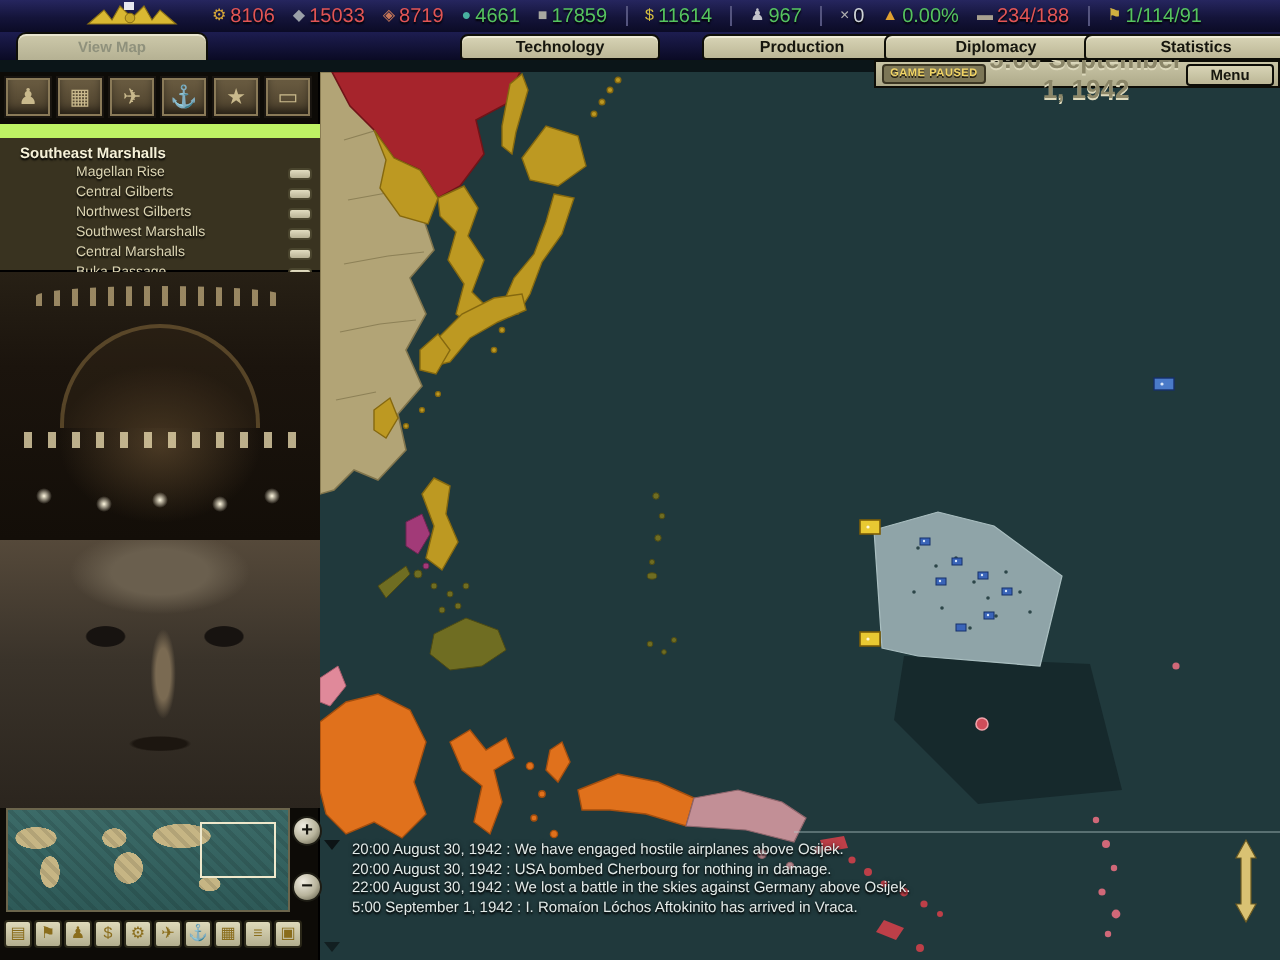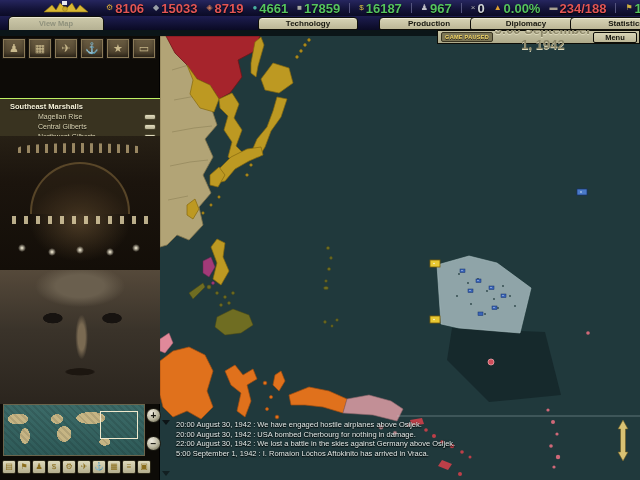--- a/index.html
+++ b/index.html
@@ -6,38 +6,38 @@
   #screen{position:relative;width:640px;height:480px;overflow:hidden;
     font-family:"Liberation Sans",sans-serif;background:#0a1518;}
   
   .topbar{position:absolute;left:0;top:0;width:640px;height:16px;z-index:50;
     background:linear-gradient(180deg,#26265f 0%,#14143a 55%,#0b0b26 100%);
     display:flex;align-items:center;}
   .crest{position:absolute;left:36px;top:1px;}
   .resources{position:absolute;left:106px;top:0;height:16px;display:flex;align-items:center;}
   .res{display:flex;align-items:center;gap:2px;margin-right:9px;}
   .res .ic{font-size:8px;line-height:8px;}
-  .res .val{font-size:13px;font-weight:bold;letter-spacing:0;text-shadow:0 1px 1px #000;}
+  .res .val{font-size:10px;font-weight:normal;letter-spacing:0;text-shadow:0 1px 1px #000;}
   .sep{width:1px;height:10px;background:#54547e;margin-right:9px;}
   .ic-energy{color:#d8a838}.ic-metal{color:#9aa0a8}.ic-rares{color:#c87858}
   .ic-oil{color:#48b0a0}.ic-supplies{color:#a8a8a0}.ic-money{color:#d8c040}
   .ic-manpower{color:#c0c0c8}.ic-transports{color:#b0b0b0}.ic-dissent{color:#e0a030}
   .ic-tc{color:#a8a090}.ic-officers{color:#d0b040}
   
   .tabrow{position:absolute;left:0;top:16px;width:640px;height:14px;z-index:49;
     background:linear-gradient(180deg,#1d1d50,#0a0a24);}
   .viewmap-tab{position:absolute;left:8px;top:16px;width:96px;height:14px;z-index:51;
     background:linear-gradient(180deg,#cdc9aa,#b5b193);
     border:1px solid #0e0e08;border-bottom:none;border-radius:5px 5px 0 0;
     box-shadow:inset 0 1px 0 #e8e5cf;color:#8f917c;font-size:7.5px;font-weight:bold;
     text-align:center;line-height:14px;box-sizing:border-box;}
   .navbtn{position:absolute;top:17px;height:13px;z-index:51;box-sizing:border-box;
     background:linear-gradient(180deg,#d8d4b6,#bcb796);border:1px solid #0e0e08;
     border-radius:4px 4px 2px 2px;box-shadow:inset 0 1px 0 #eeebd6;
-    font-size:8px;font-weight:bold;color:#16160e;text-align:center;line-height:11px;margin-left:28px;}
+    font-size:8px;font-weight:bold;color:#16160e;text-align:center;line-height:11px;}
   .nav-0{left:230px;width:100px}.nav-1{left:351px;width:100px}
   .nav-2{left:442px;width:112px}.nav-3{left:542px;width:112px}
   .strip{position:absolute;left:0;top:30px;width:640px;height:6px;background:#0b1518;z-index:5;}
   
   .statusbar{position:absolute;left:437px;top:30px;width:203px;height:14px;z-index:48;
     box-sizing:border-box;background:linear-gradient(180deg,#c9c5a6,#aeaa8a);
     border:1px solid #0d0d07;display:flex;align-items:center;}
   .paused-btn{margin-left:3px;width:52px;height:10px;background:#7c7656;
     border:1px solid #3a3522;border-radius:2px;color:#f2d565;font-size:5.5px;
     font-weight:bold;text-align:center;line-height:9px;letter-spacing:.3px;
@@ -51,21 +51,21 @@
   
   .sidebar{position:absolute;left:0;top:36px;width:160px;height:444px;z-index:20;
     background:#0d0b07;border-right:1px solid #000;box-sizing:border-box;}
   .filters{position:absolute;left:2px;top:2px;display:flex;}
   .fbtn{width:24px;height:21px;margin-right:2px;box-sizing:border-box;
     background:linear-gradient(180deg,#6b5d42,#4a3e2a);
     border:1px solid #191510;box-shadow:inset 0 0 0 1px #8a7a58,inset 0 -3px 5px rgba(0,0,0,.55);
     display:flex;align-items:center;justify-content:center;
     color:#c9b98c;font-size:11px;}
   .region-panel{position:absolute;left:0;top:26px;width:160px;height:74px;
-    background:#393320;border-top:1px solid #bef264;border-bottom:1px solid #000;box-sizing:border-box;margin-top:36px;}
+    background:#393320;border-top:7px solid #bef264;border-bottom:1px solid #000;box-sizing:border-box;}
   .region-title{padding:3px 0 1px 10px;font-size:7.5px;font-weight:bold;color:#f6f1d8;
     text-shadow:0 1px 1px #000;}
   .region-item{position:relative;height:10px;padding-left:38px;font-size:7px;color:#ddd6b4;
     line-height:10px;text-shadow:0 1px 1px #000;}
   .region-item .mini-btn{position:absolute;right:4px;top:2px;width:12px;height:6px;
     background:linear-gradient(180deg,#e2ddc0,#b8b294);border:1px solid #4a452e;
     border-radius:2px;box-sizing:border-box;}
   .art-cathedral{position:absolute;left:0;top:100px;width:160px;height:134px;overflow:hidden;
     background:
       radial-gradient(ellipse 70px 55px at 50% 64%, rgba(125,98,62,.5), rgba(0,0,0,0) 72%),
@@ -403,21 +403,21 @@
         <span class="ic ic-oil">●</span>
         <span class="val" style="color:#55c45f">4661</span>
       </div>
       <div class="res">
         <span class="ic ic-supplies">■</span>
         <span class="val" style="color:#55c45f">17859</span>
       </div>
       <div class="sep"></div>
       <div class="res">
         <span class="ic ic-money">$</span>
-        <span class="val" style="color:#55c45f">16187</span>
+        <span class="val" style="color:#55c45f">11614</span>
       </div>
       <div class="sep"></div>
       <div class="res">
         <span class="ic ic-manpower">♟</span>
         <span class="val" style="color:#55c45f">967</span>
       </div>
       <div class="sep"></div>
       <div class="res">
         <span class="ic ic-transports">×</span>
         <span class="val" style="color:#cfd4d8">0</span>

